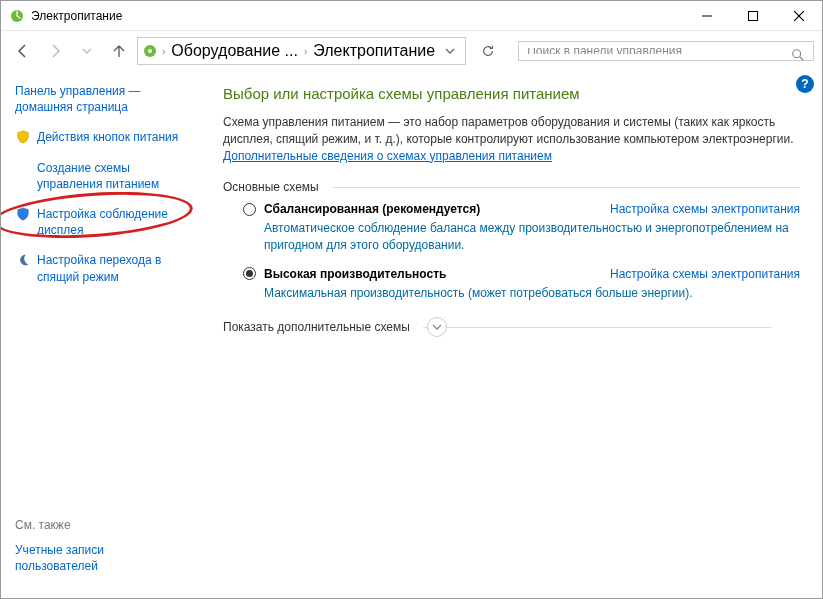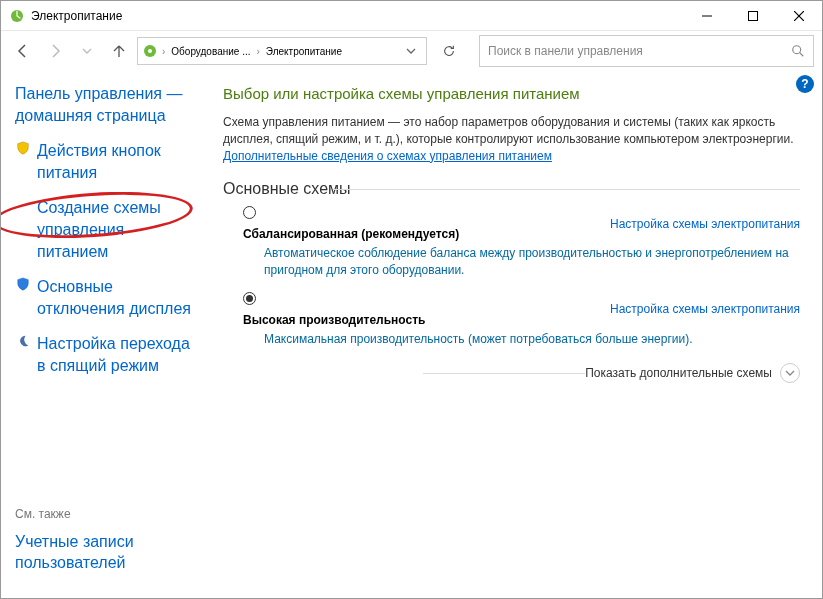--- a/index.html
+++ b/index.html
@@ -52,34 +52,33 @@
       height: 28px;
       border: 1px solid #ccc;
       display: flex;
       align-items: center;
       padding: 0 4px;
       gap: 2px;
       min-width: 290px;
     }
     .bc-icon { width: 16px; height: 16px; display:flex;align-items:center;justify-content:center; }
     .bc-sep { color: #888; font-size: 10px; padding: 0 2px; }
-    .bc-item { color: #000; padding: 0 2px; font-size: 10px; white-space: nowrap; }
+    .bc-item { color: #000; padding: 0 2px; font-size: 16px; white-space: nowrap; }
     .bc-drop { color: #888; padding: 0 6px; }
     .refresh-btn {
       width: 28px; height: 28px;
       display: flex; align-items: center; justify-content: center;
       color: #555;
       margin-left: 4px;
     }
     .searchbox {
       flex: 1;
-      height: 32px;
+      height: 20px;
       border: 1px solid #ccc;
       display: flex;
-      align-items: center;
       padding: 6px 8px;
       margin-left: 12px;
       color: #888;
       position: relative;
     }
     .searchbox input {
       border: none; outline: none; flex: 1;
       font-size: 12px; font-family: inherit;
       color: #333; background: transparent;
     }
@@ -94,21 +93,21 @@
       width: 200px;
       padding: 12px 8px 12px 14px;
       position: relative;
     }
     .sidebar a, .main a { color: #0066cc; text-decoration: none; cursor: pointer; }
     .sidebar .link-item {
       display: flex;
       align-items: flex-start;
       gap: 6px;
       margin-bottom: 14px;
-      font-size: 16px;
+      font-size: 12px;
       line-height: 1.35;
     }
     .sidebar .ico { width: 16px; height: 16px; flex-shrink: 0; display:flex;align-items:center;justify-content:center; }
     .sidebar-footer {
       position: absolute;
       bottom: 12px;
       left: 14px;
       right: 16px;
     }
     .sidebar-footer .heading {
@@ -132,39 +131,39 @@
     }
     .main h1 {
       color: #4d7c0f;
       font-size: 15px;
       font-weight: 400;
       margin-bottom: 12px;
     }
     .desc { font-size: 12px; color: #333; line-height: 1.4; margin-bottom: 2px; }
     .desc a { text-decoration: underline; }
     .section-title {
-      font-size: 16px; color: #333;
+      font-size: 12px; color: #333;
       margin-top: 16px; margin-bottom: 8px;
       position: relative;
     }
     .section-title::after {
       content: "";
       position: absolute;
       left: 110px; right: 0; top: 50%;
       border-top: 1px solid #ddd;
     }
     .plan {
       margin: 6px 0 14px 20px;
     }
     .plan-head {
       display: flex;
       align-items: center;
       justify-content: space-between;
     }
-    .plan-left { display: flex; align-items: flex-start; gap: 8px; flex-direction: column; }
+    .plan-left { display: flex; align-items: center; gap: 8px; }
     .radio {
       width: 13px; height: 13px;
       border: 1px solid #333;
       border-radius: 50%;
       display: inline-flex; align-items: center; justify-content: center;
       flex-shrink: 0;
     }
     .radio.selected::after {
       content: "";
       width: 7px; height: 7px;
@@ -175,24 +174,25 @@
     .plan-name b { font-weight: 600; }
     .plan-desc {
       margin: 4px 0 0 21px;
       font-size: 12px;
       color: #0369a1;
       line-height: 1.35;
     }
     .plan-link { font-size: 12px; text-align: right; }
     .expand-row {
       display: flex;
-      justify-content: flex-end;
+      justify-content: flex-start;
       align-items: center;
       margin-top: 16px;
       position: relative;
+      gap: 9px;
     }
     .expand-row .label { font-size: 12px; color: #333; background:#fff; padding-right:8px; z-index:1; }
     .expand-row::before {
       content: "";
       position: absolute;
       left: 200px; right: 28px; top: 50%;
       border-top: 1px solid #ddd;
     }
     .chevron-circle {
       width: 20px; height: 20px;
@@ -314,21 +314,21 @@
     <div class="link-item">
       <span class="ico"></span>
       <a>Создание схемы управления питанием</a>
     </div>
     <div class="link-item">
       <span class="ico">
         <svg width="14" height="14" viewBox="0 0 16 16">
             <path d="M8 1l6 2v4c0 4-3 7-6 8-3-1-6-4-6-8V3l6-2z" fill="#2a7de1" stroke="#155aa8" stroke-width="0.5"></path>
           </svg>
       </span>
-      <a>Основные отключения дисплея</a>
+      <a>Настройка соблюдение дисплея</a>
     </div>
     <div class="link-item">
       <span class="ico">
         <svg width="14" height="14" viewBox="0 0 16 16">
             <path d="M11 2a6 6 0 1 0 3 11A7 7 0 0 1 11 2z" fill="#4a6fa5"></path>
           </svg>
       </span>
       <a>Настройка перехода в спящий режим</a>
     </div>
 

